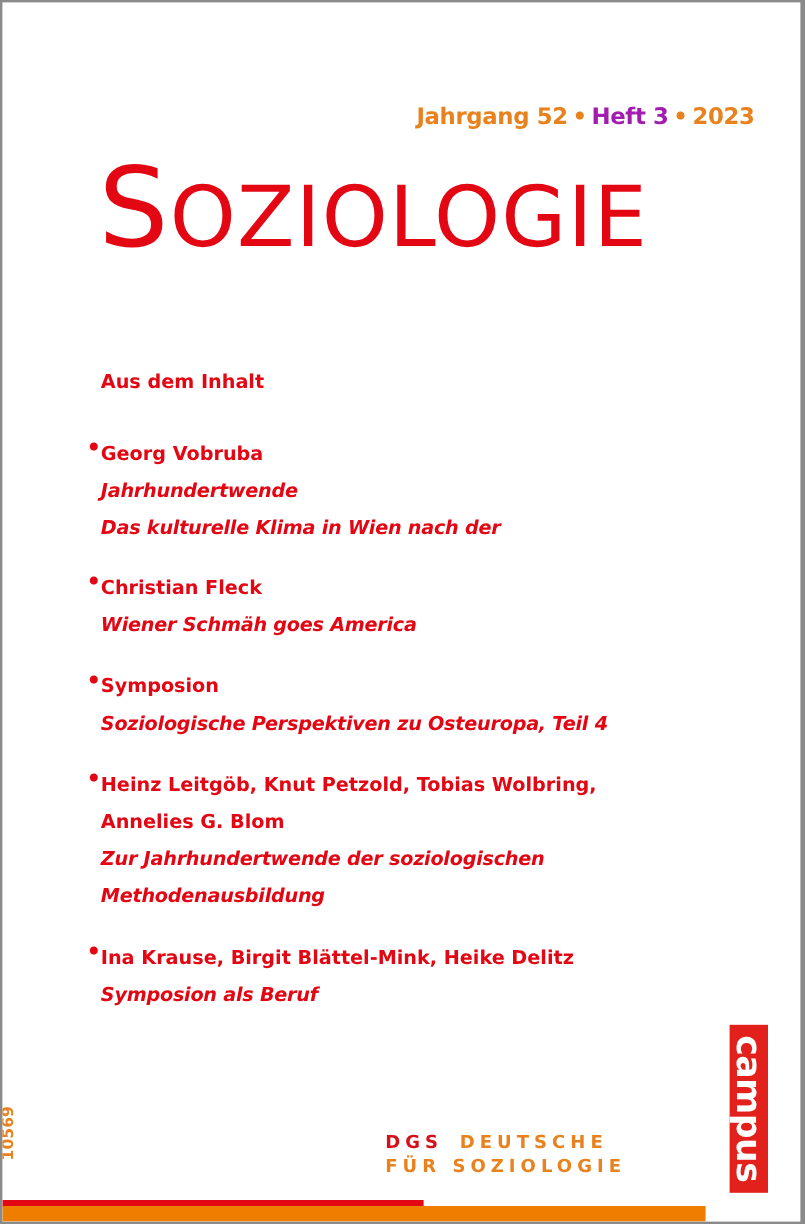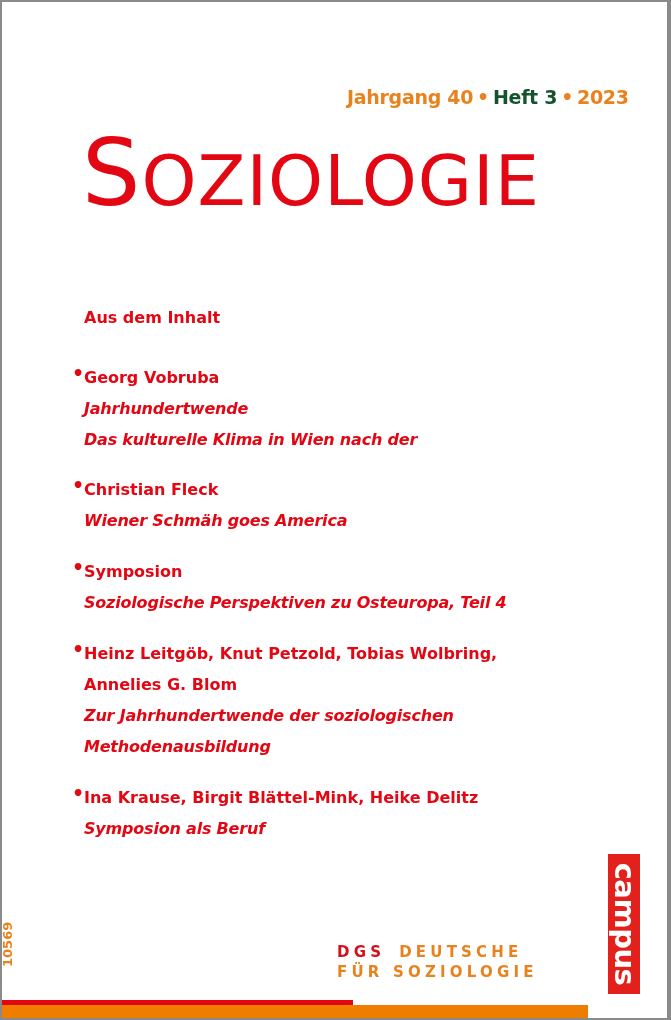--- a/index.html
+++ b/index.html
@@ -1,45 +1,45 @@
 <!DOCTYPE html>
 <html><head>
   <meta charset="utf-8">
   <style>
     html, body { margin: 0; padding: 0; }
     body { width: 671px; height: 1020px; position: relative; background: #8a8a8a; overflow: hidden; font-family: "DejaVu Sans", sans-serif; }
     .cover { position: absolute; left: 2px; top: 2px; width: 665px; height: 1016px; background: #ffffff; overflow: hidden; }
     .issue { position: absolute; left: 345px; top: 84px; font-size: 19px; font-weight: bold; color: #e8821e; letter-spacing: -0.3px; white-space: nowrap; }
-    .issue .heft { color: #14532d; }
+    .issue .heft { color: #a21caf; }
     .issue .dot { margin: 0 4px; }
     .title { position: absolute; left: 80px; top: 126px; font-size: 84px; color: #e30613; letter-spacing: 1px; white-space: nowrap; line-height: 1; font-family: "DejaVu Sans", sans-serif; text-align: right; }
     .title .cap { font-size: 92px; }
     .title .sc { font-size: 70px; }
     .contents { position: absolute; left: 70px; top: 306px; color: #e30613; }
     .contents-heading { position: absolute; left: 12px; top: 0; font-size: 16px; font-weight: bold; white-space: nowrap; }
     .entry { position: absolute; left: 0; white-space: nowrap; }
     .entry .bullet { position: absolute; left: 0; top: 0; font-size: 19px; font-weight: bold; }
     .entry .line { display: block; padding-left: 12px; font-size: 16px; line-height: 31px; }
     .entry .author { font-weight: bold; }
     .entry .article { font-style: italic; font-weight: bold; letter-spacing: -0.2px; }
     .sidecode { position: absolute; left: -2px; top: 965px; transform: rotate(-90deg); transform-origin: left top; font-size: 13px; font-weight: bold; color: #e8821e; }
-    .dgs { position: absolute; left: 319px; top: 940px; font-size: 15px; font-weight: bold; letter-spacing: 4.2px; color: #e8821e; line-height: 20px; white-space: nowrap; margin-left: 16px; }
+    .dgs { position: absolute; left: 319px; top: 940px; font-size: 15px; font-weight: bold; letter-spacing: 4.2px; color: #e8821e; line-height: 20px; white-space: nowrap; }
     .dgs .abbr { color: #d4101c; margin-right: 14px; }
     .redbar { position: absolute; left: 0; top: 998px; width: 351px; height: 6px; background: #e30613; }
     .orangebar { position: absolute; left: 0; top: 1003px; width: 586px; height: 13px; background: #ef7d00; }
     .campus { position: absolute; left: 606px; top: 852px; width: 32px; height: 140px; background: #e2211c; }
     .campus span { position: absolute; left: 50%; top: 50%; transform: translate(-50%, -50%) rotate(90deg); color: #ffffff; font-weight: bold; font-size: 29px; letter-spacing: -0.5px; white-space: nowrap; line-height: 1; }
   </style>
 </head>
 <body>
 
 <div class="cover">
 
   <div class="issue">
-    <span>Jahrgang 40</span><span class="dot">•</span><span class="heft">Heft 3</span><span class="dot">•</span><span>2023</span>
+    <span>Jahrgang 52</span><span class="dot">•</span><span class="heft">Heft 3</span><span class="dot">•</span><span>2023</span>
   </div>
 
   <div class="title">
     <span class="cap">S</span><span class="sc">OZIOLOGIE</span>
   </div>
 
   <div class="contents">
     <div class="contents-heading">Aus dem Inhalt</div>
 
     <div class="entry" style="top:54px;">

